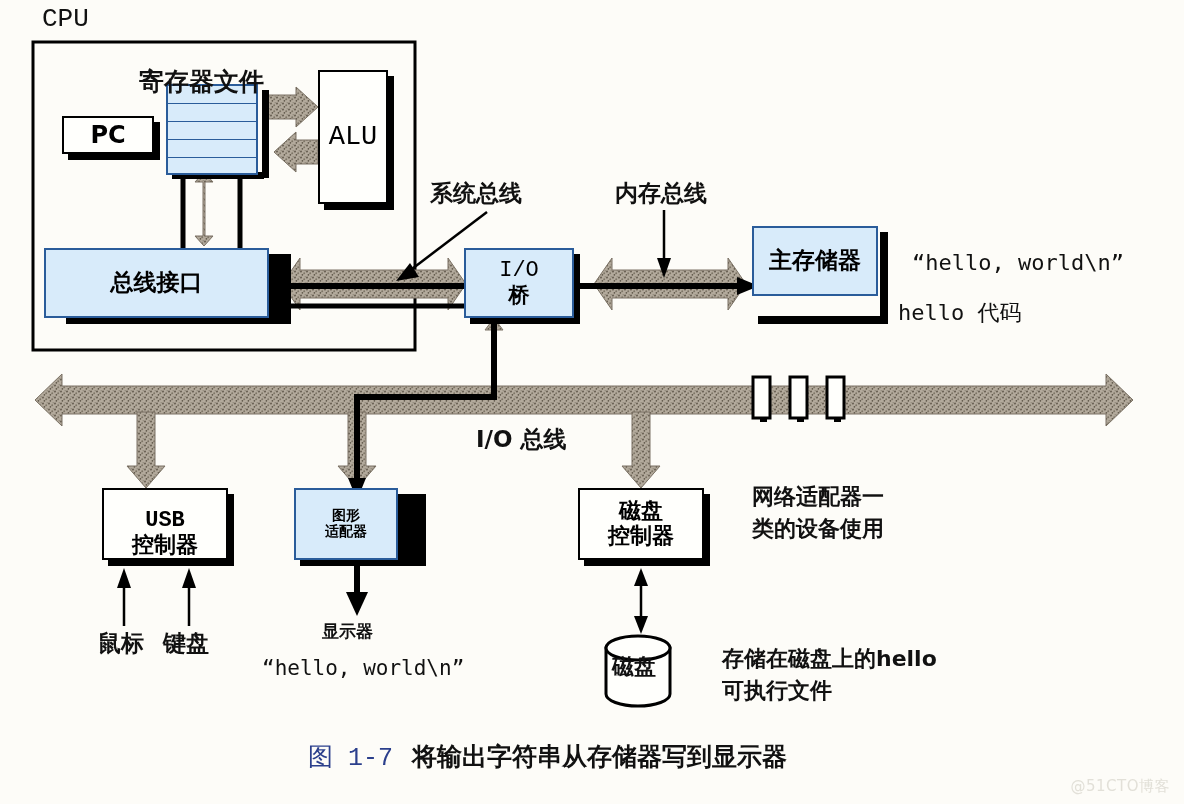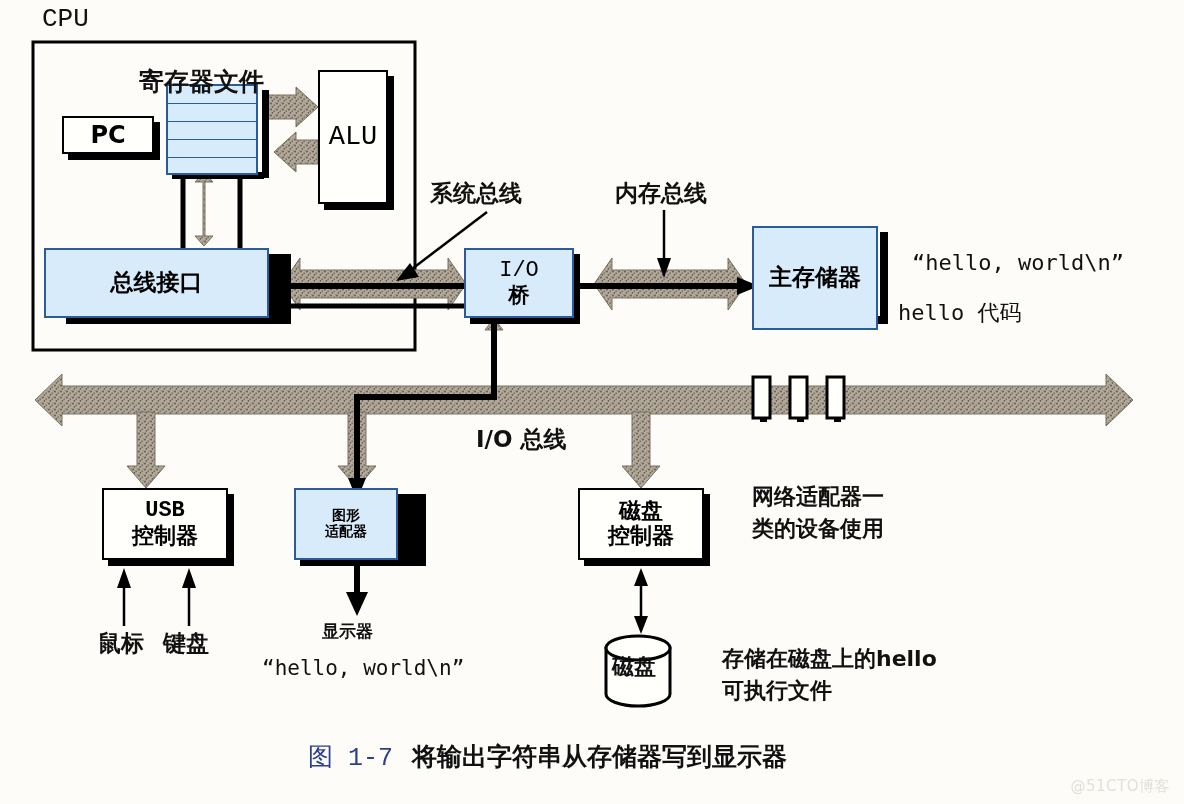--- a/index.html
+++ b/index.html
@@ -137,26 +137,26 @@
   </div>
 
   <div class="shadow" style="left:470px;top:254px;width:110px;height:70px;"></div>
   <div class="box blue" style="left:464px;top:248px;width:110px;height:70px;flex-direction:column;font-size:22px;">
     <span class="ser">I/O</span>
     <span class="cn" style="font-size:21px;">桥</span>
   </div>
 
   <div class="shadow" style="left:880px;top:232px;width:8px;height:92px;"></div>
   <div class="shadow" style="left:758px;top:316px;width:126px;height:8px;"></div>
-  <div class="box blue cn" style="left:752px;top:226px;width:126px;height:104px;font-size:23px;">
+  <div class="box blue cn" style="left:752px;top:226px;width:126px;height:70px;font-size:23px;">
     <span>主存储器</span>
   </div>
 
   <div class="shadow" style="left:108px;top:494px;width:126px;height:72px;"></div>
-  <div class="box white cn" style="left:102px;top:488px;width:126px;height:72px;flex-direction:column;font-size:22px;">
+  <div class="box white cn" style="left:102px;top:488px;width:126px;height:72px;flex-direction:column;font-size:22px;justify-content:flex-end;">
     <span class="ser">USB</span>
     <span>控制器</span>
   </div>
 
   <div class="shadow" style="left:300px;top:494px;width:126px;height:72px;"></div>
   <div class="box blue cn" style="left:294px;top:488px;width:104px;height:72px;flex-direction:column;font-size:14px;">
     <span>图形</span>
     <span>适配器</span>
   </div>
 

